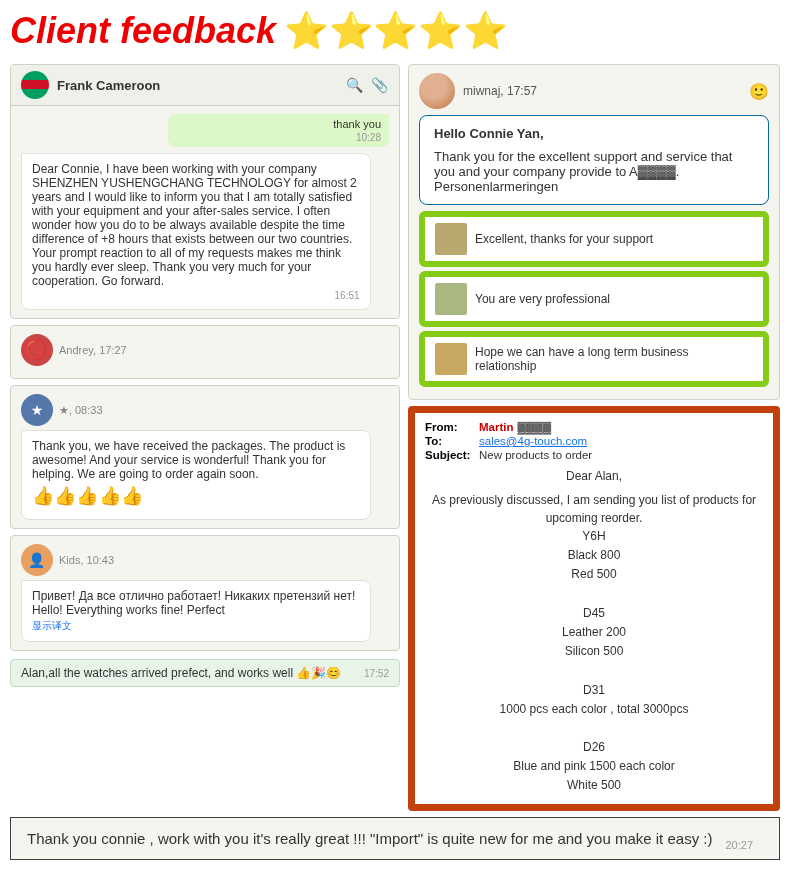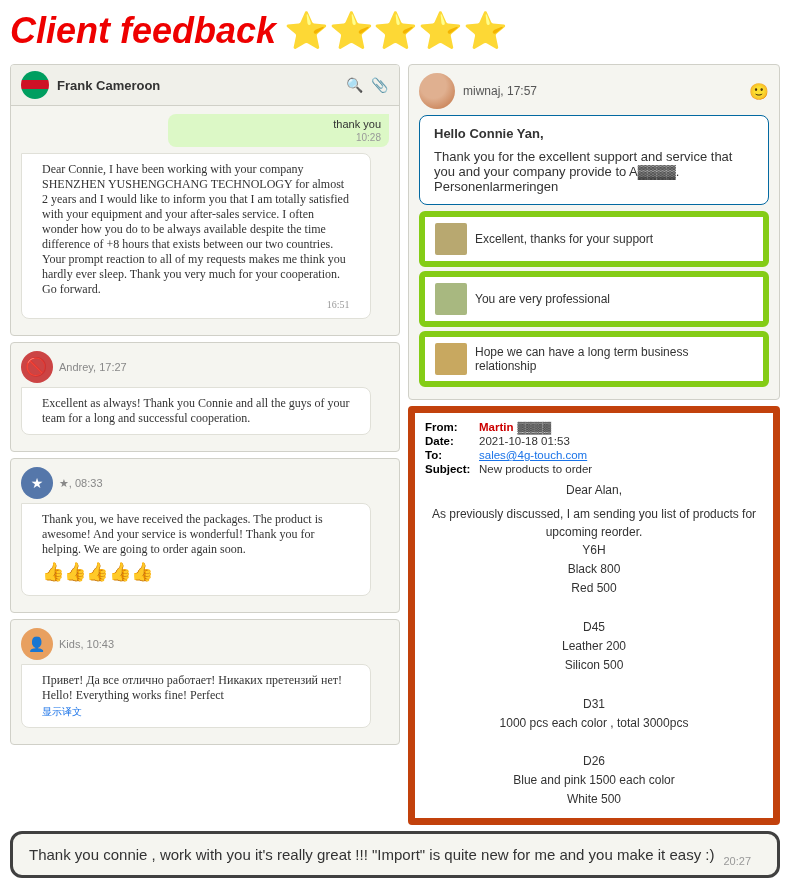--- a/index.html
+++ b/index.html
@@ -104,27 +104,26 @@
 
     .chat-body {
       padding: 8px 10px;
     }
 
     
     .bubble-received {
       background: #fff;
       border: 1px solid #e0e0d8;
       border-radius: 0 8px 8px 8px;
-      padding: 8px 20px;
+      padding: 8px 10px;
       font-size: 12px;
       color: #333;
       position: relative;
       max-width: 95%;
-      margin-bottom: 8px;
-      font-family: Liberation Serif, serif;
+      margin-bottom: 0;
     }
 
     .bubble-time {
       font-size: 10px;
       color: #999;
       text-align: right;
       margin-top: 2px;
     }
 
     .sender-info {
@@ -246,22 +245,22 @@
     .email-body {
       margin-top: 6px;
       font-size: 12px;
       line-height: 1.5;
       text-align: center;
     }
 
     
     .bottom-banner {
       background: #f5f5f0;
-      border: 3px solid #404040;
-      border-radius: 12px;
+      border: 1px solid #404040;
+      border-radius: 0;
       padding: 12px 16px;
       font-size: 15px;
       color: #333;
       margin-top: 6px;
       position: relative;
     }
 
     .bottom-time {
       font-size: 11px;
       color: #999;
@@ -355,23 +354,20 @@
           </div>
         </div>
       </div>
 
       <div class="chat-panel">
         <div class="chat-body">
           <div class="sender-info">
             <div class="sender-avatar" style="background:#c44;font-size:18px;">🚫</div>
             <span class="sender-name-time">Andrey,  17:27</span>
           </div>
-          <div class="bubble-received">
-            <span>Excellent as always! Thank you Connie and all the guys of your team for a long and successful cooperation.</span>
-          </div>
         </div>
       </div>
 
       <div class="chat-panel">
         <div class="chat-body">
           <div class="sender-info">
             <div class="sender-avatar" style="background:#5577aa;font-size:14px;">★</div>
             <span class="sender-name-time">★,  08:33</span>
           </div>
           <div class="bubble-received">
@@ -387,20 +383,24 @@
             <div class="sender-avatar kids-avatar">👤</div>
             <span class="sender-name-time">Kids,  10:43</span>
           </div>
           <div class="bubble-received">
             <span>Привет! Да все отлично работает! Никаких претензий нет!  Hello! Everything works fine! Perfect</span>
             <div class="translate-hint">显示译文</div>
           </div>
         </div>
       </div>
 
+      <div class="strip-message">
+        <span class="strip-message-text">Alan,all the watches arrived prefect, and works well 👍🎉😊</span>
+        <span class="strip-message-time">17:52</span>
+      </div>
 
     </div>
 
     <div class="right-col">
 
       <div class="right-chat-panel">
         <div class="right-top-header">
           <div class="right-avatar" style="background: radial-gradient(circle at 40% 35%, #e0b090 40%, #c07040 100%);"></div>
           <div class="right-sender-info">
             <span>miwnaj,  17:57</span>
@@ -426,24 +426,20 @@
             <span>Hope we can have a long term business relationship</span>
           </div>
         </div>
       </div>
 
       <div class="email-panel">
         <div class="email-header-row">
           <span class="email-label">From:</span>
           <span style="color:#cc0000; font-weight:bold;">Martin </span>
           <span style="color:#333;">▓▓▓▓</span>
-        </div>
-        <div class="email-header-row">
-          <span class="email-label">Date:</span>
-          <span>2021-10-18  01:53</span>
         </div>
         <div class="email-header-row">
           <span class="email-label">To:</span>
           <span class="email-link">sales@4g-touch.com</span>
         </div>
         <div class="email-header-row">
           <span class="email-label">Subject:</span>
           <span>New products to order</span>
         </div>
         <div class="email-body">

